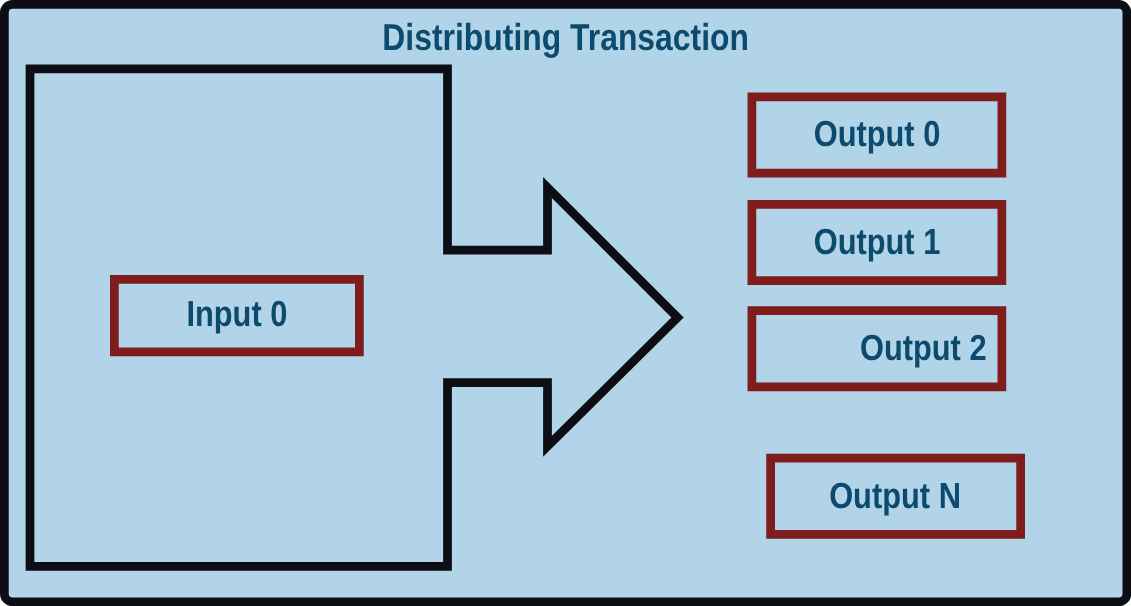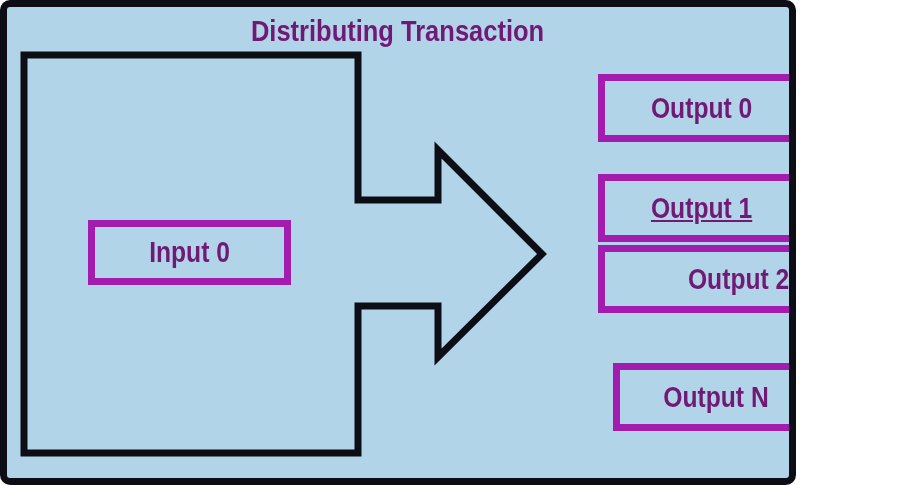--- a/index.html
+++ b/index.html
@@ -3,28 +3,28 @@
 <meta charset="utf-8">
 <style>
   html, body {
     margin: 0;
     padding: 0;
     background: #ffffff;
     font-family: "Liberation Sans", sans-serif;
   }
   .frame {
     position: relative;
-    width: 796px;
+    width: 905px;
     height: 485px;
     box-sizing: border-box;
     background: #b2d4e8;
     border: 7px solid #0d0d16;
     border-radius: 10px;
     overflow: hidden;
-    color: #701a75;
+    color: #0c4a6e;
   }
   .diagram-title {
     position: absolute;
     top: 5px;
     left: 0;
     width: 100%;
     text-align: center;
     font-size: 30px;
     line-height: 38px;
     font-weight: 600;
@@ -40,21 +40,21 @@
     position: absolute;
     top: -7px;   
     left: -7px;
     width: 905px;
     height: 485px;
     pointer-events: none;
   }
   .node {
     position: absolute;
     box-sizing: border-box;
-    border: 7px solid #a21caf;
+    border: 7px solid #7f1d1d;
     background: transparent;
     display: flex;
     align-items: center;
     justify-content: center;
     font-size: 29px;
     font-weight: 600;
     white-space: nowrap;
   }
   .input-box {
     left: 81px;   
@@ -62,21 +62,21 @@
     width: 203px;
     height: 65px;
     align-items: center;
   }
   .output-box {
     left: 591px;  
     width: 207px;
     height: 68px;
   }
   .output-0 { top: 67px;  }  
-  .output-1 { top: 167px; text-decoration: underline; }  
+  .output-1 { top: 153px; }  
   .output-2 { top: 238px; justify-content: flex-end; }  
   .output-n { top: 356px; margin-left: 15px; }  
 </style>
 </head>
 <body>
 
 <div class="frame">
 
   <div class="diagram-title">
     <span class="condensed">Distributing Transaction</span>

